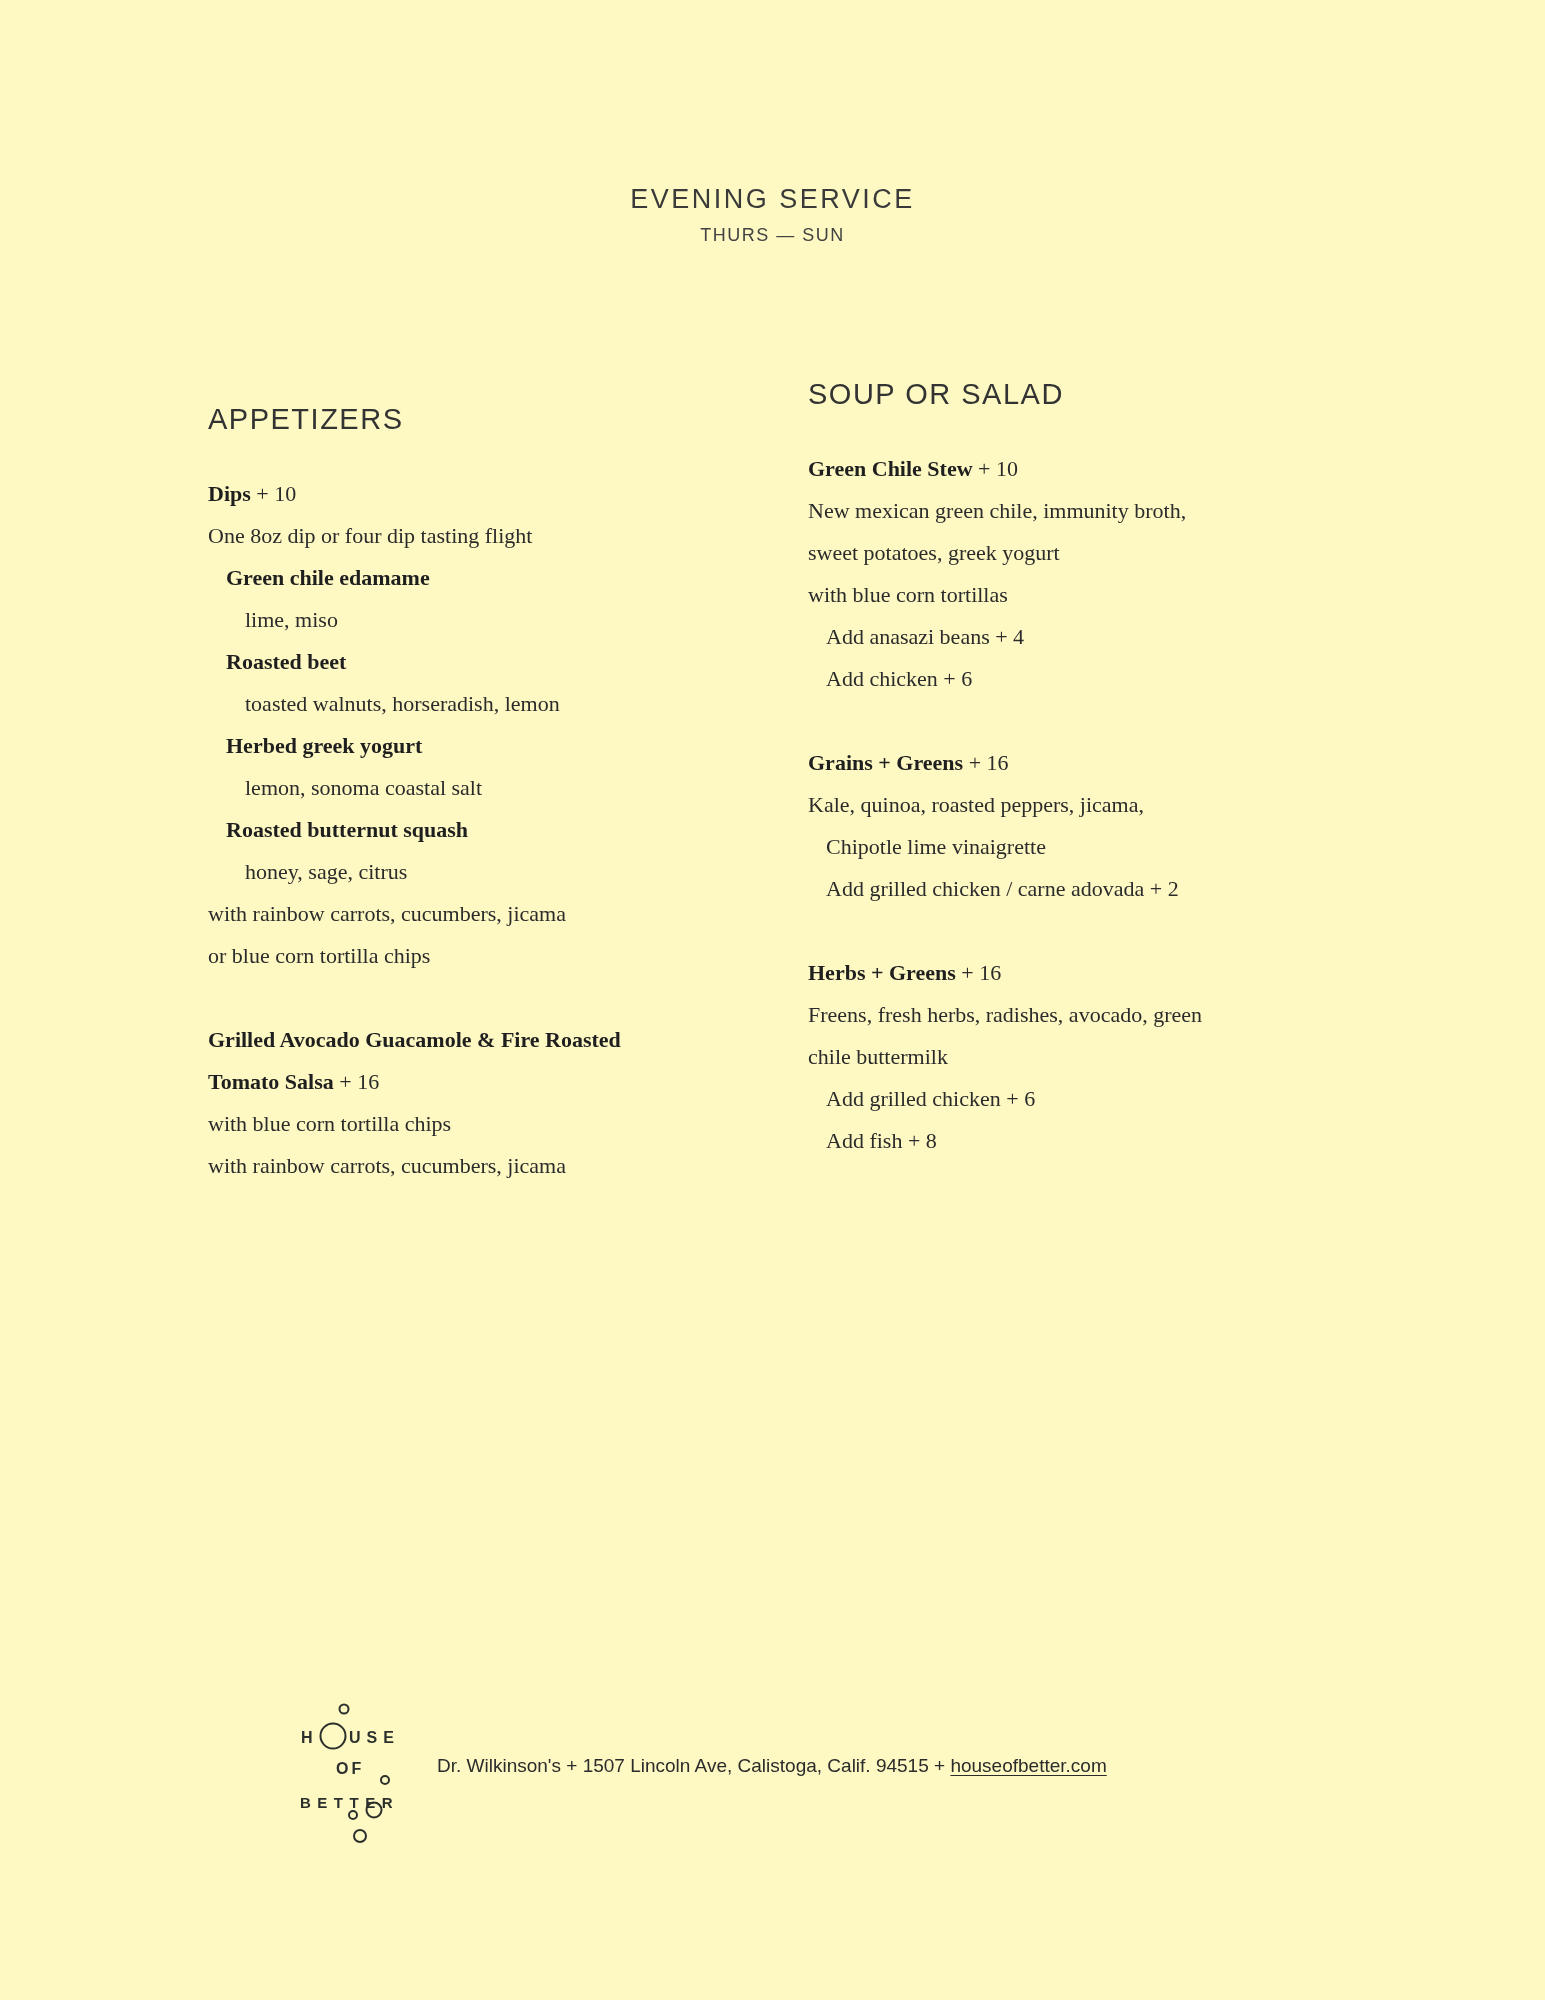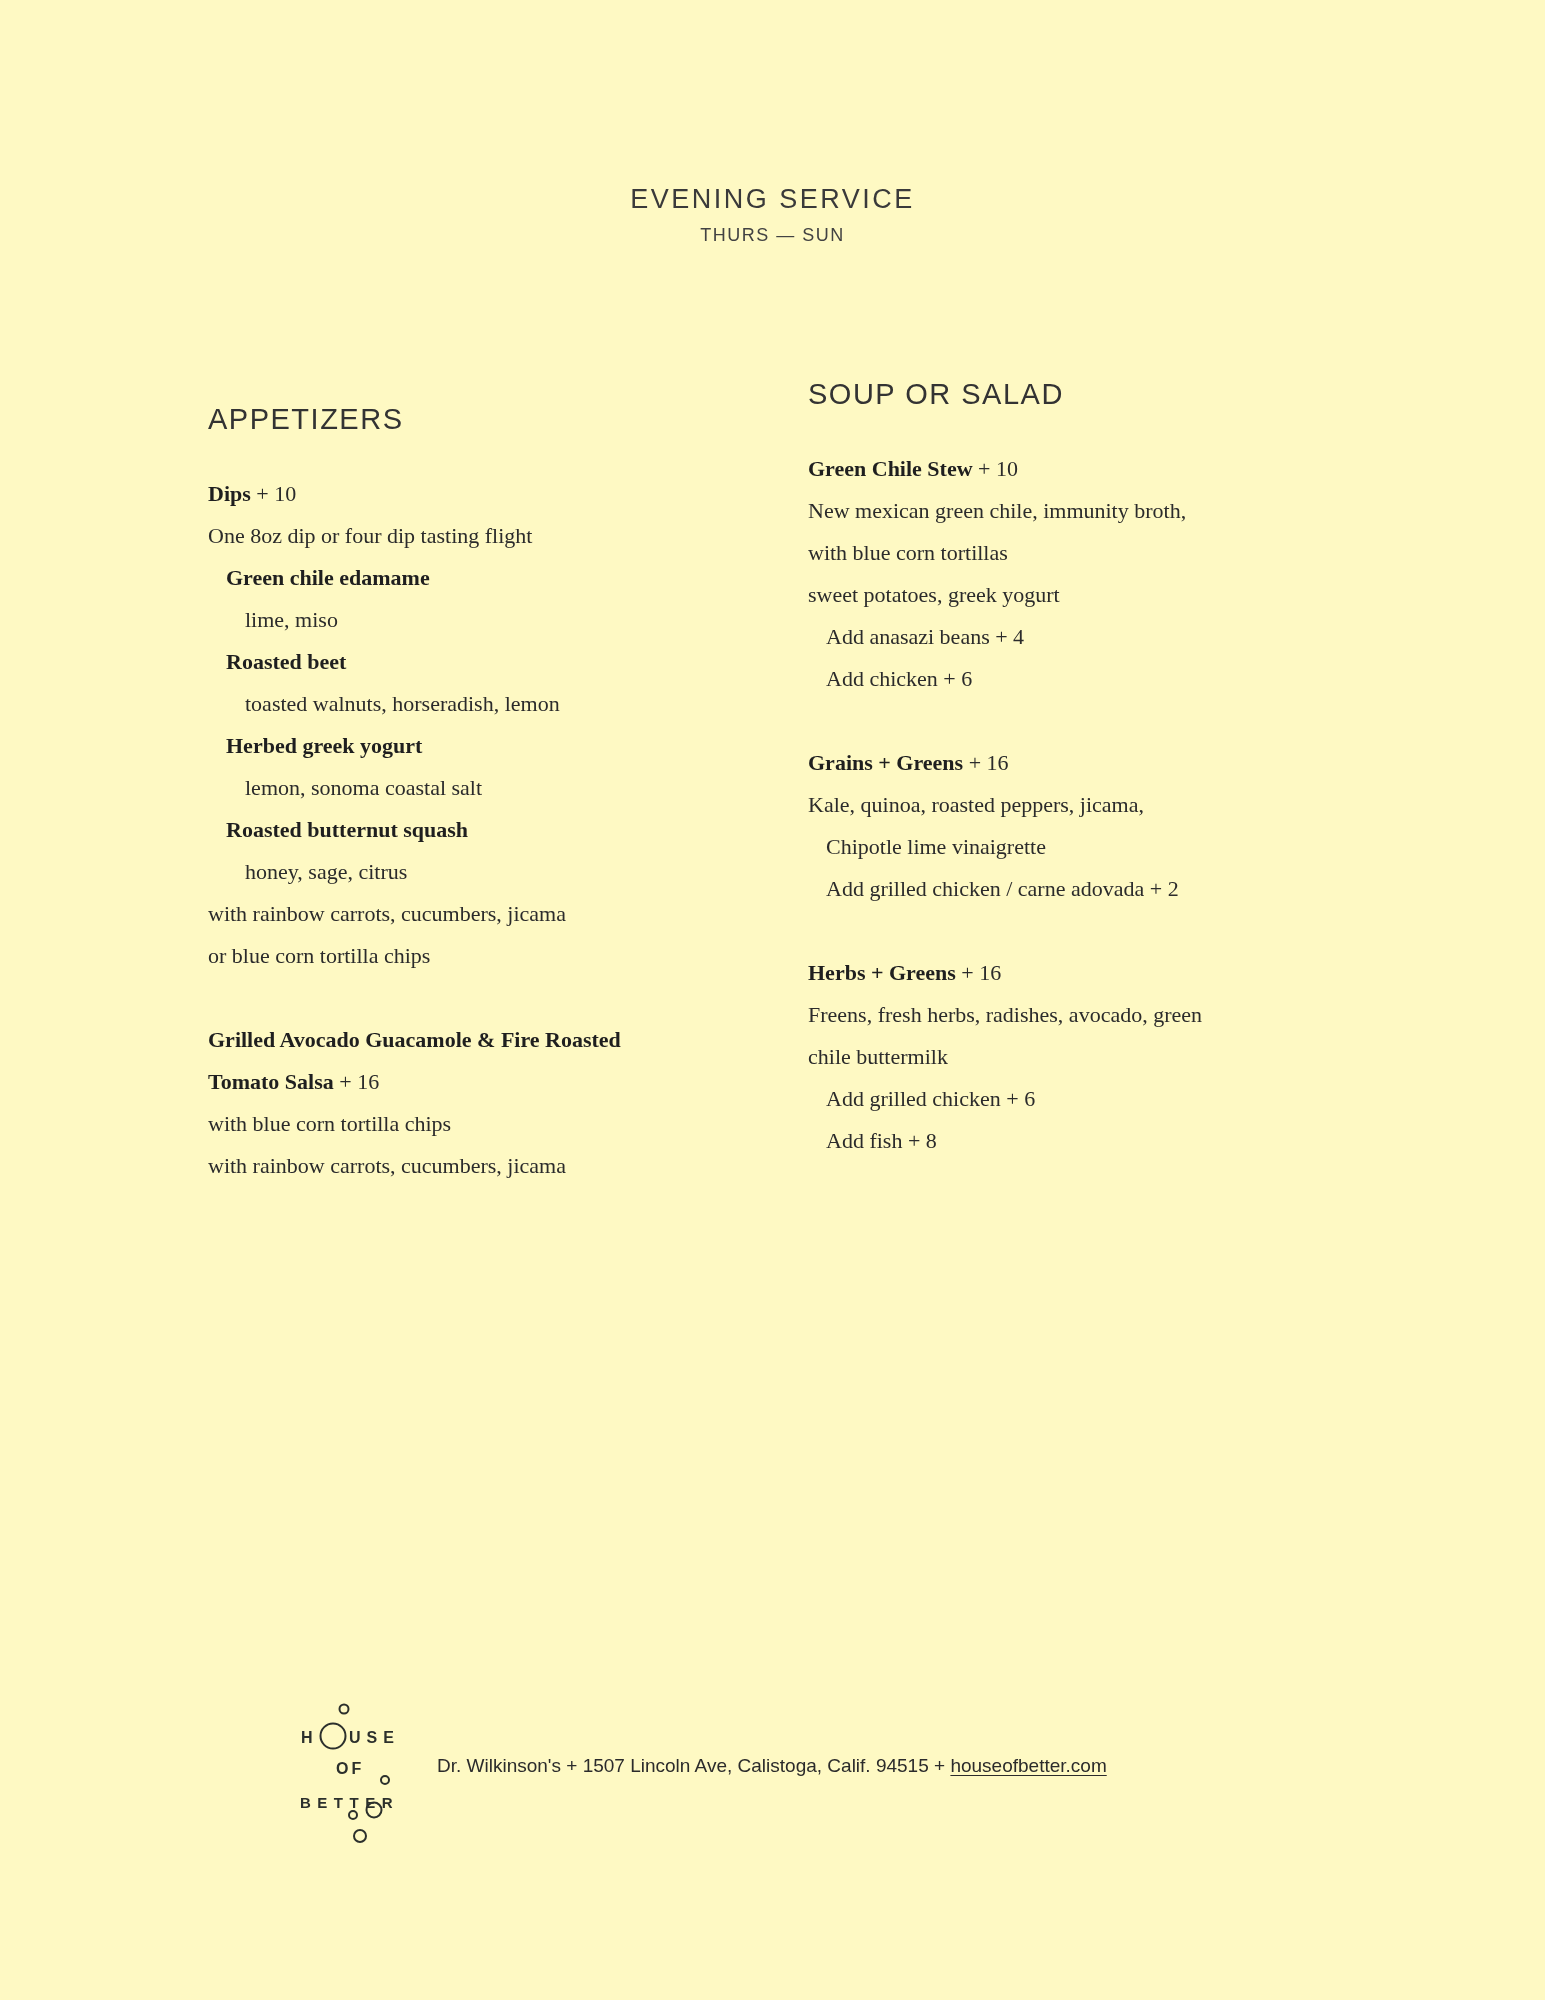--- a/index.html
+++ b/index.html
@@ -90,22 +90,22 @@
         <div class="menu-line"><span>with blue corn tortilla chips</span></div>
         <div class="menu-line"><span>with rainbow carrots, cucumbers, jicama</span></div>
       </div>
   </div>
 
   <div class="column right">
     <h2 class="col-heading">SOUP OR SALAD</h2>
     <div class="menu-lines">
         <div class="menu-line"><span class="b">Green Chile Stew</span><span> + 10</span></div>
         <div class="menu-line"><span>New mexican green chile, immunity broth,</span></div>
+        <div class="menu-line"><span>sweet potatoes, greek yogurt</span></div>
         <div class="menu-line"><span>with blue corn tortillas</span></div>
-        <div class="menu-line"><span>sweet potatoes, greek yogurt</span></div>
         <div class="menu-line ind1"><span>Add anasazi beans + 4</span></div>
         <div class="menu-line ind1"><span>Add chicken + 6</span></div>
         <div class="menu-line">&nbsp;</div>
         <div class="menu-line"><span class="b">Grains + Greens</span><span> + 16</span></div>
         <div class="menu-line"><span>Kale, quinoa, roasted peppers, jicama,</span></div>
         <div class="menu-line ind1"><span>Chipotle lime vinaigrette</span></div>
         <div class="menu-line ind1"><span>Add grilled chicken / carne adovada + 2</span></div>
         <div class="menu-line">&nbsp;</div>
         <div class="menu-line"><span class="b">Herbs + Greens</span><span> + 16</span></div>
         <div class="menu-line"><span>Freens, fresh herbs, radishes, avocado, green</span></div>

